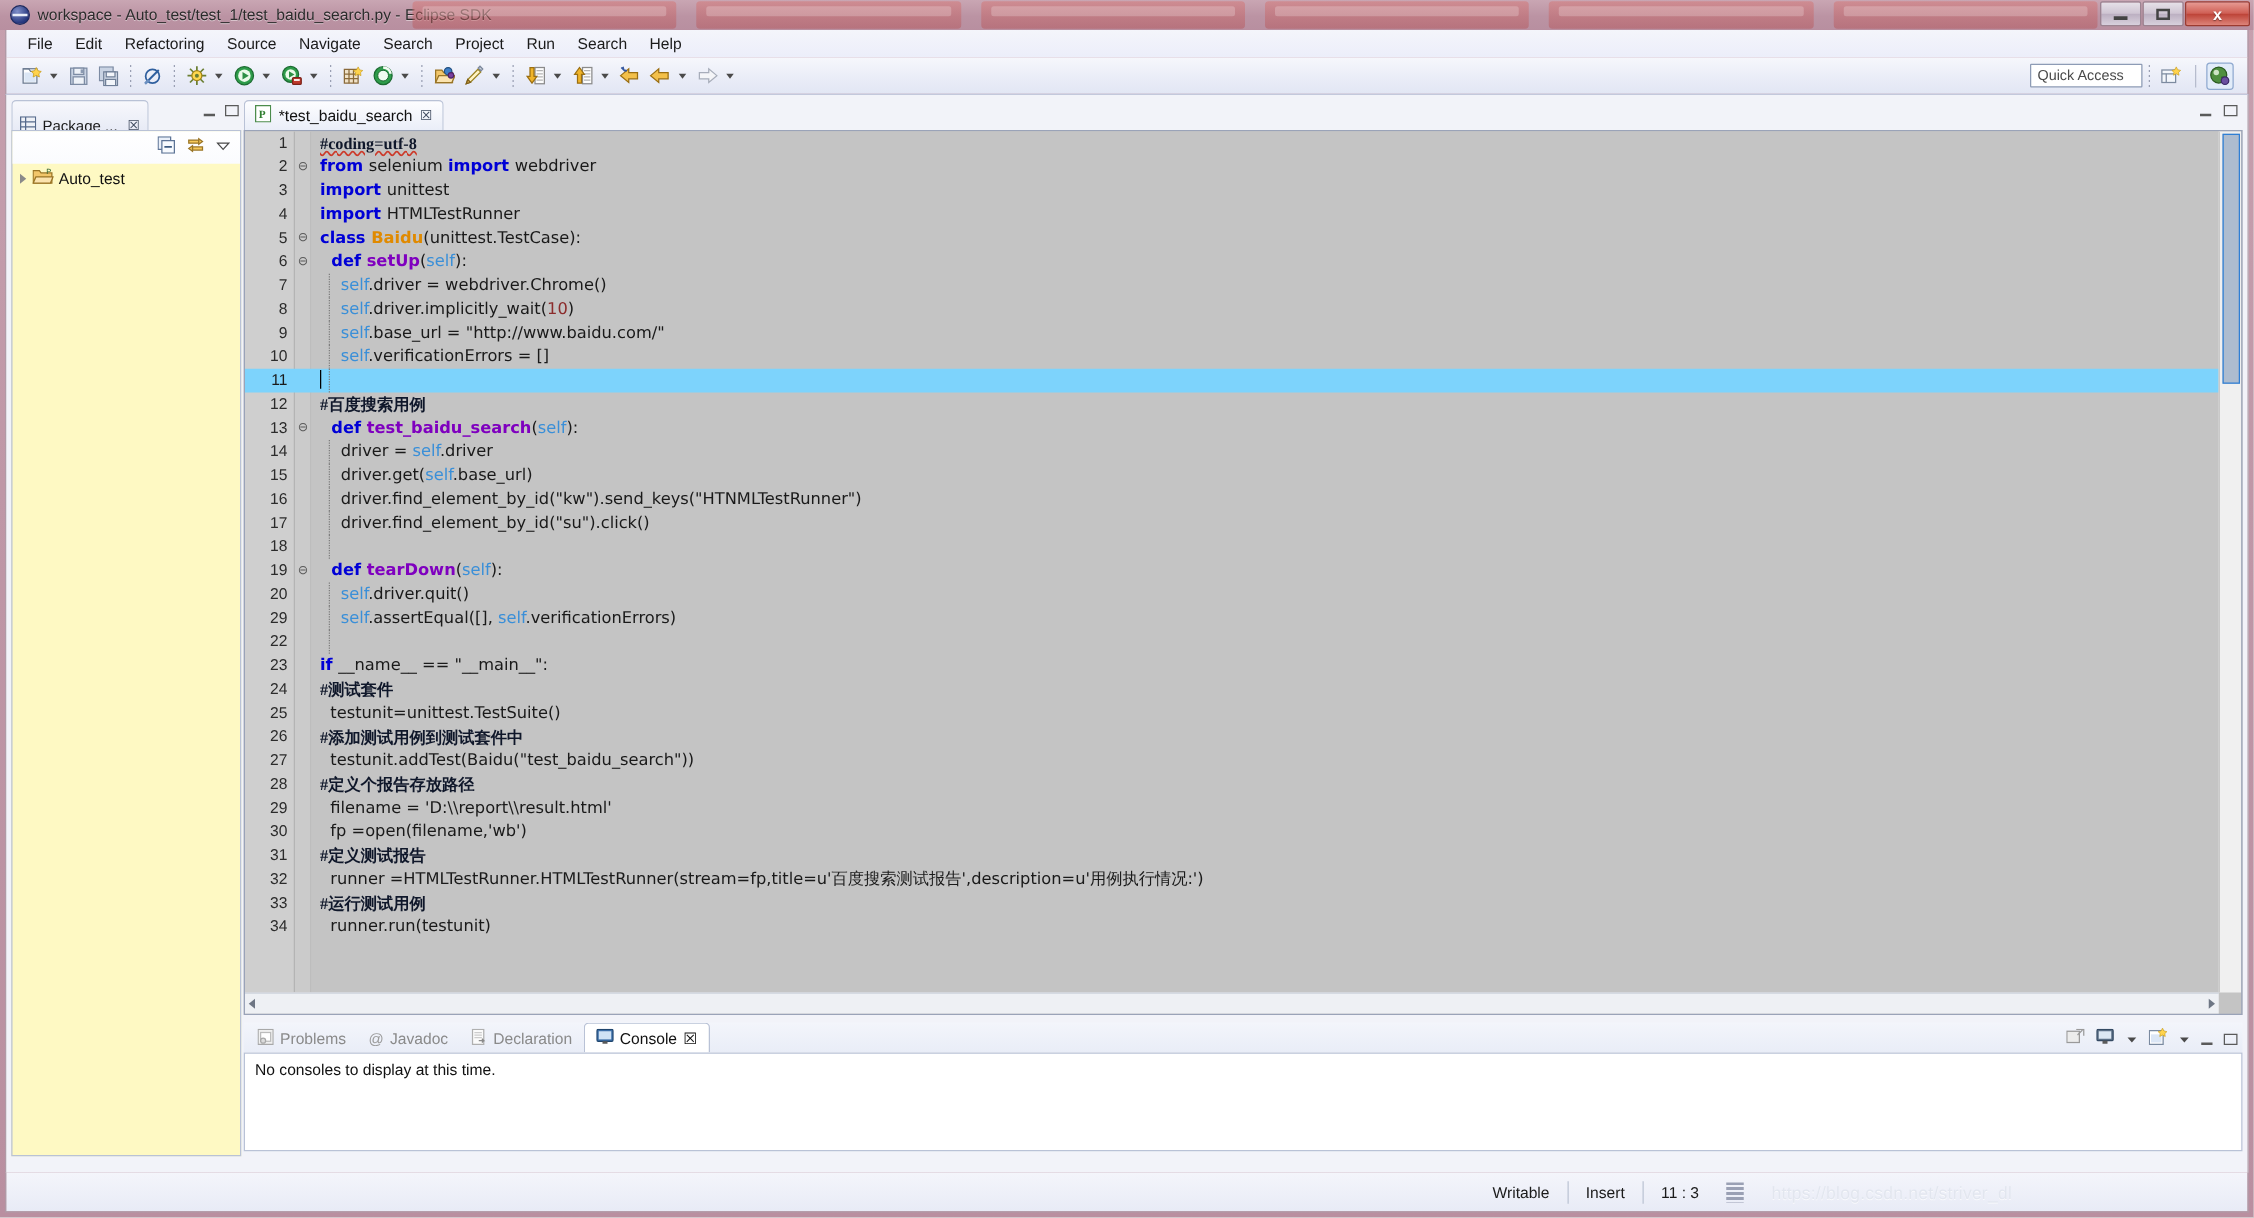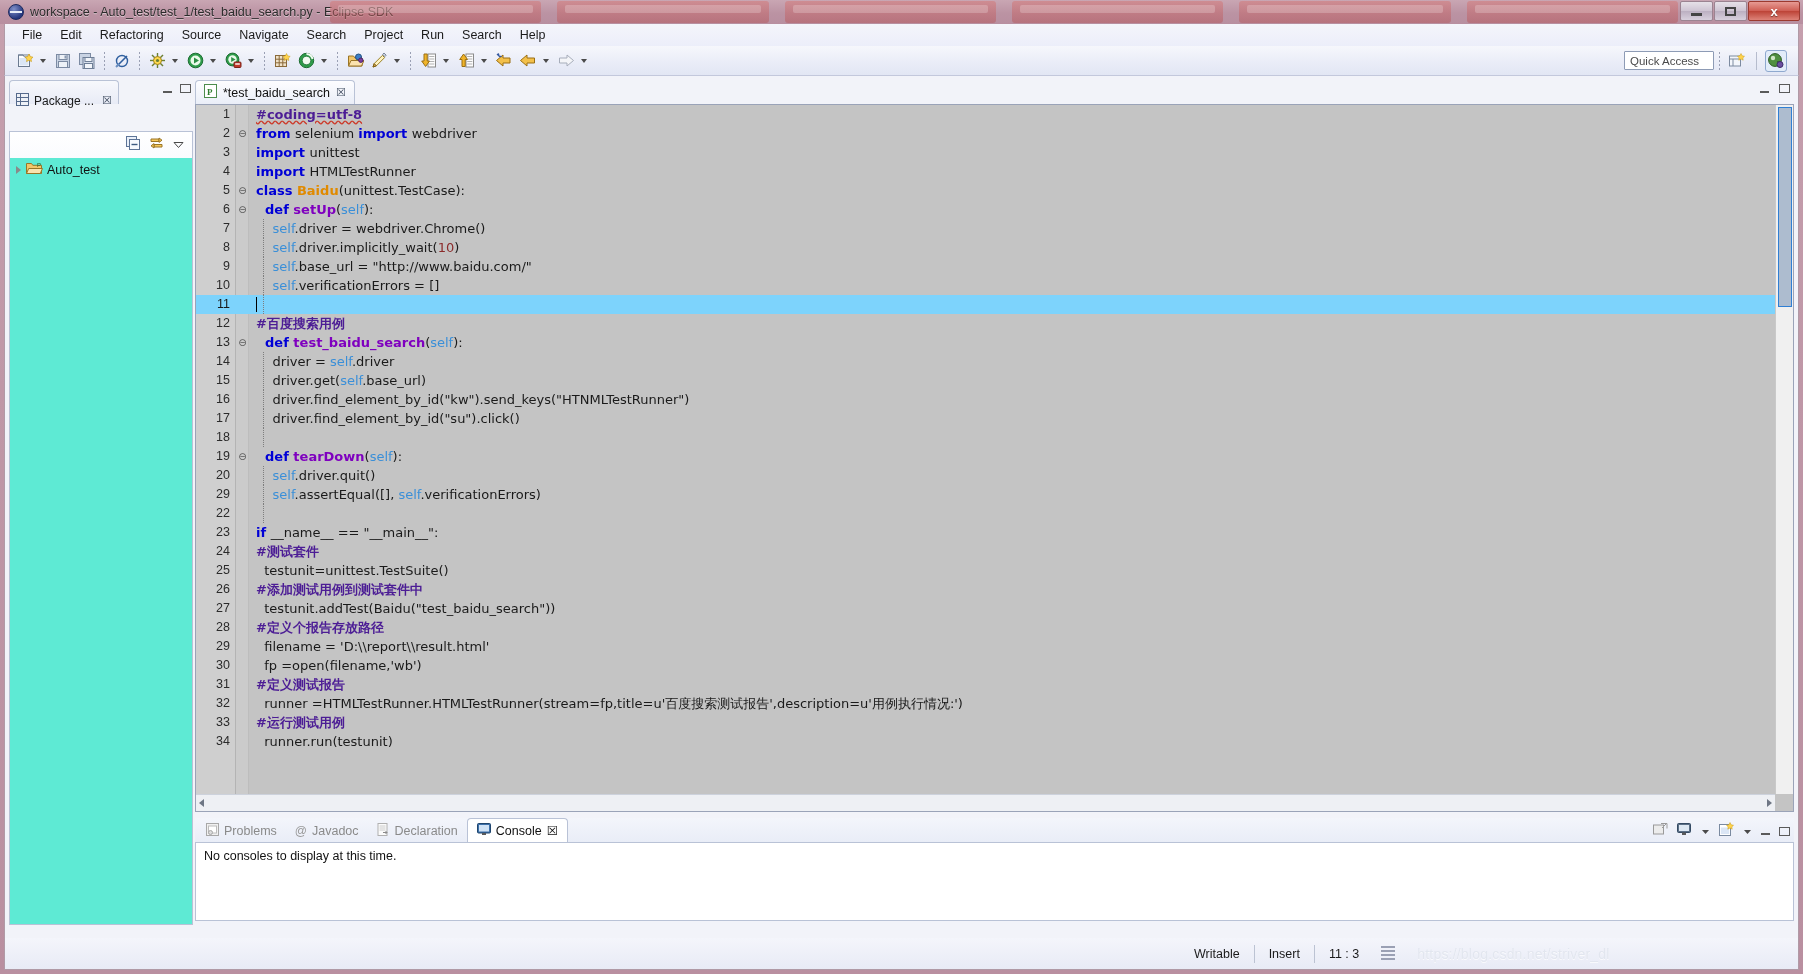--- a/index.html
+++ b/index.html
@@ -128,21 +128,21 @@
     border-radius:4px 4px 0 0;
     display:flex; align-items:center; gap:5px;
     font-size:12px; color:#1a1a1a;
   }
   .pkg-tab .closex { font-size:11px; color:#3e4a5e; margin-left:3px; }
   .pkg-hdr-btns { position:absolute; right:2px; top:4px; display:flex; gap:8px; align-items:center; }
   .mini-min { width:9px;height:2px;background:#5a5a5a; margin-bottom:-6px; }
   .mini-max { width:11px;height:9px;border:1.5px solid #5a5a5a; }
   .pkg-body {
     position:absolute; left:0; top:24px; right:0; bottom:0;
-    background:#5eead4; border:1px solid #b9c2d6;margin-top:27px;
+    background:#fef9c3; border:1px solid #b9c2d6;
   }
   .pkg-toolrow {
     height:26px; display:flex; align-items:center; justify-content:flex-end;
     gap:9px; padding-right:8px;
     background: linear-gradient(180deg,#ffffff,#fafbfe);
   }
   .tree-row {
     display:flex; align-items:center; gap:4px; padding:3px 0 3px 6px; font-size:12.5px; color:#111;
   }
   .tw-arrow { width:0;height:0; border-top:4px solid transparent; border-bottom:4px solid transparent;
@@ -197,21 +197,21 @@
   .caret {
     display:inline-block; width:1px; height:15px; background:#000;
     vertical-align:-3px;
   }
 
   .kw   { color:#0000d6; font-weight:bold; }
   .kw2  { color:#7f00bf; font-weight:bold; }
   .cls  { color:#e08a00; font-weight:bold;margin-top:36px; }
   .self { color:#3a8fd8; }
   .num-lit { color:#8b2b2b; }
-  .cmt  { color:#4c1d95; font-weight:bold; }
+  .cmt  { color:#0f172a; font-weight:bold;font-family:Liberation Serif, serif; }
   .plain{ color:#1a1a1a; }
   .sq { text-decoration: underline; text-decoration-style: wavy; text-decoration-color:#cc3a2a; }
 
   .ed-vscroll {
     position:absolute; right:0; top:0; width:18px; bottom:17px;
     background:#f0f0f0; border-left:1px solid #c9c9c9;
   }
   .ed-vthumb {
     position:absolute; left:2px; top:2px; width:14px; height:200px;
     background:#adbccf; border:1px solid #2f7fd4;

